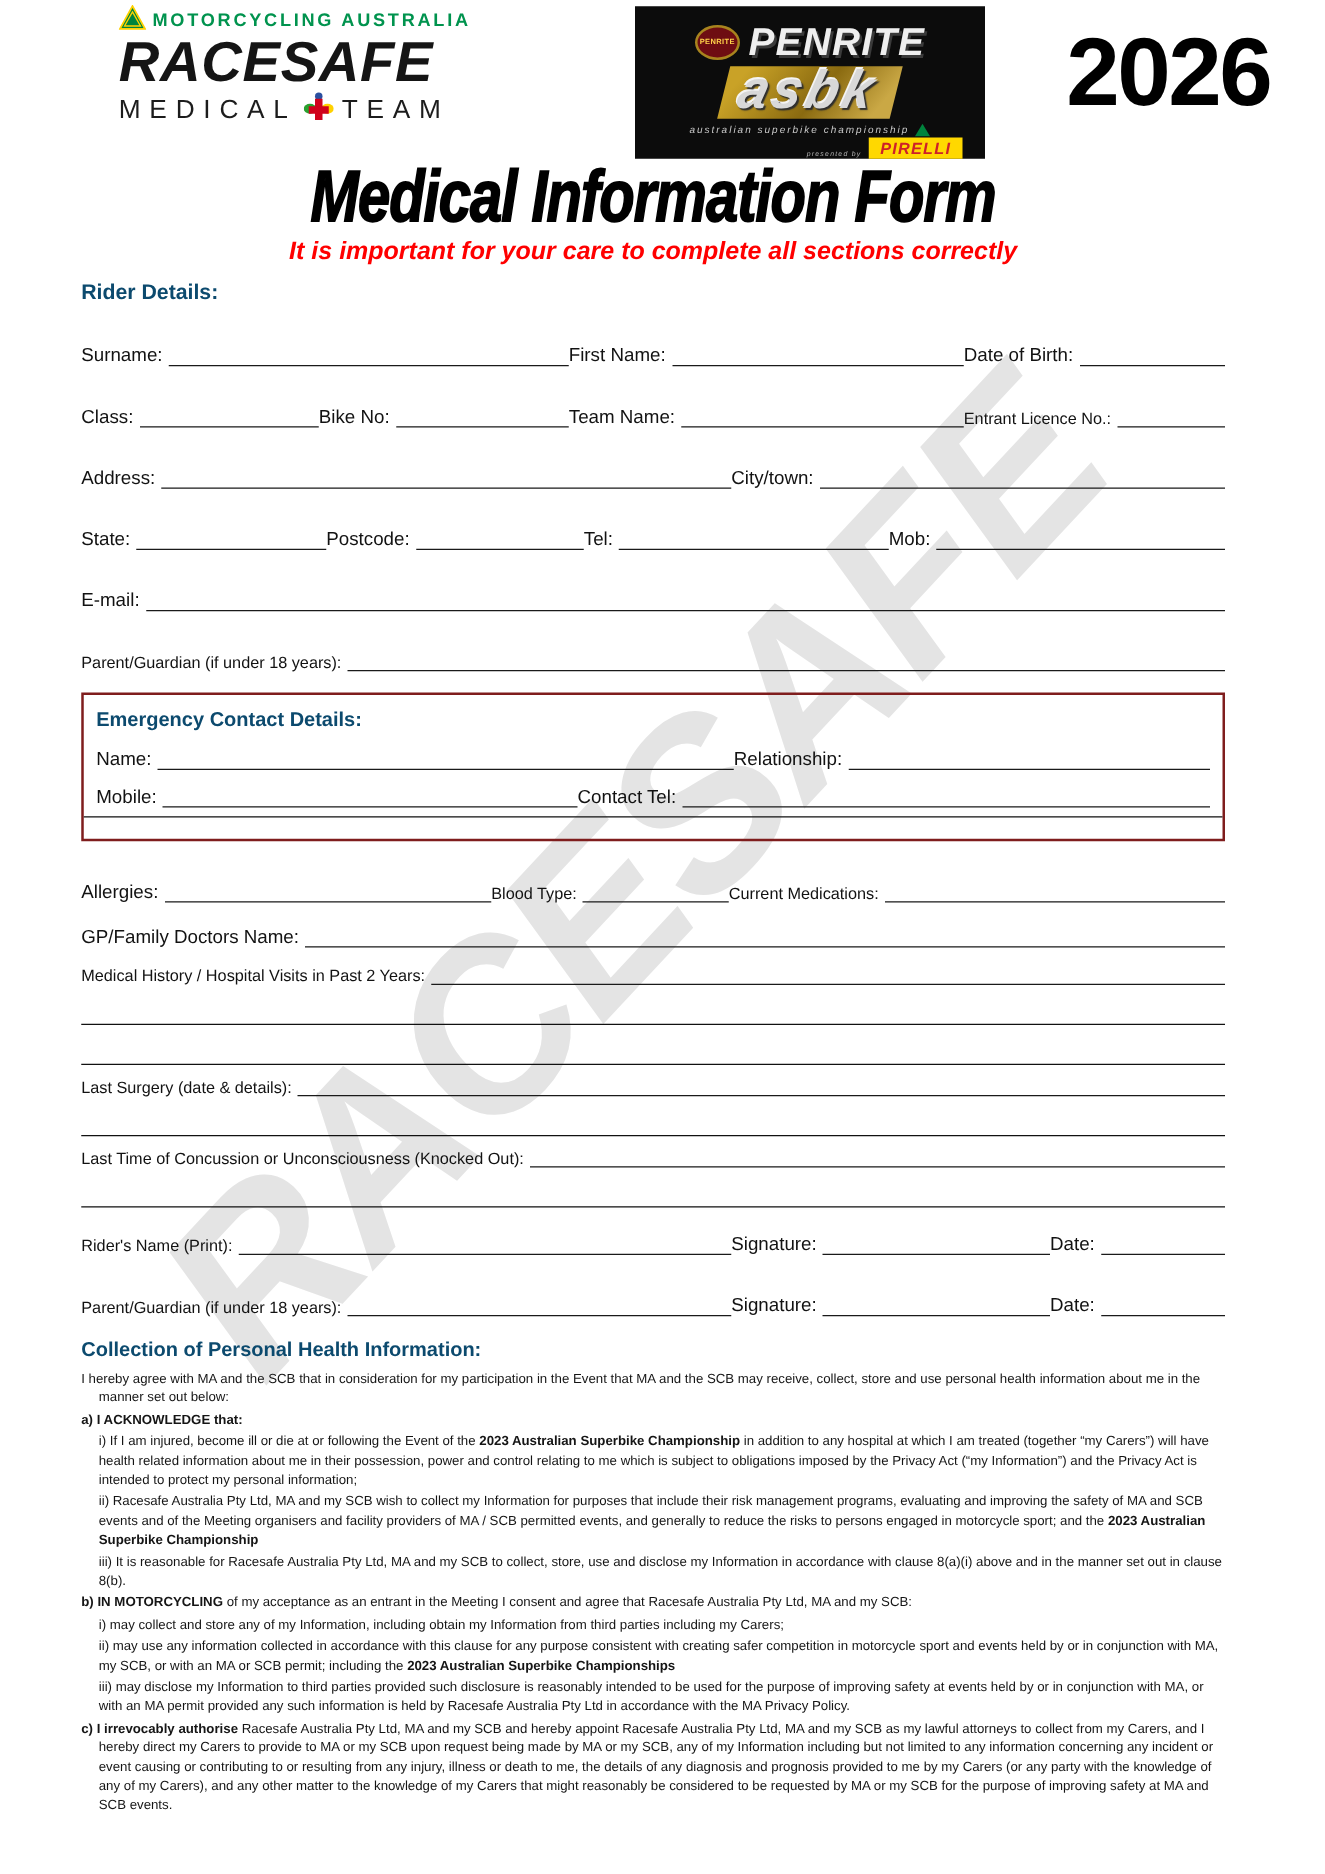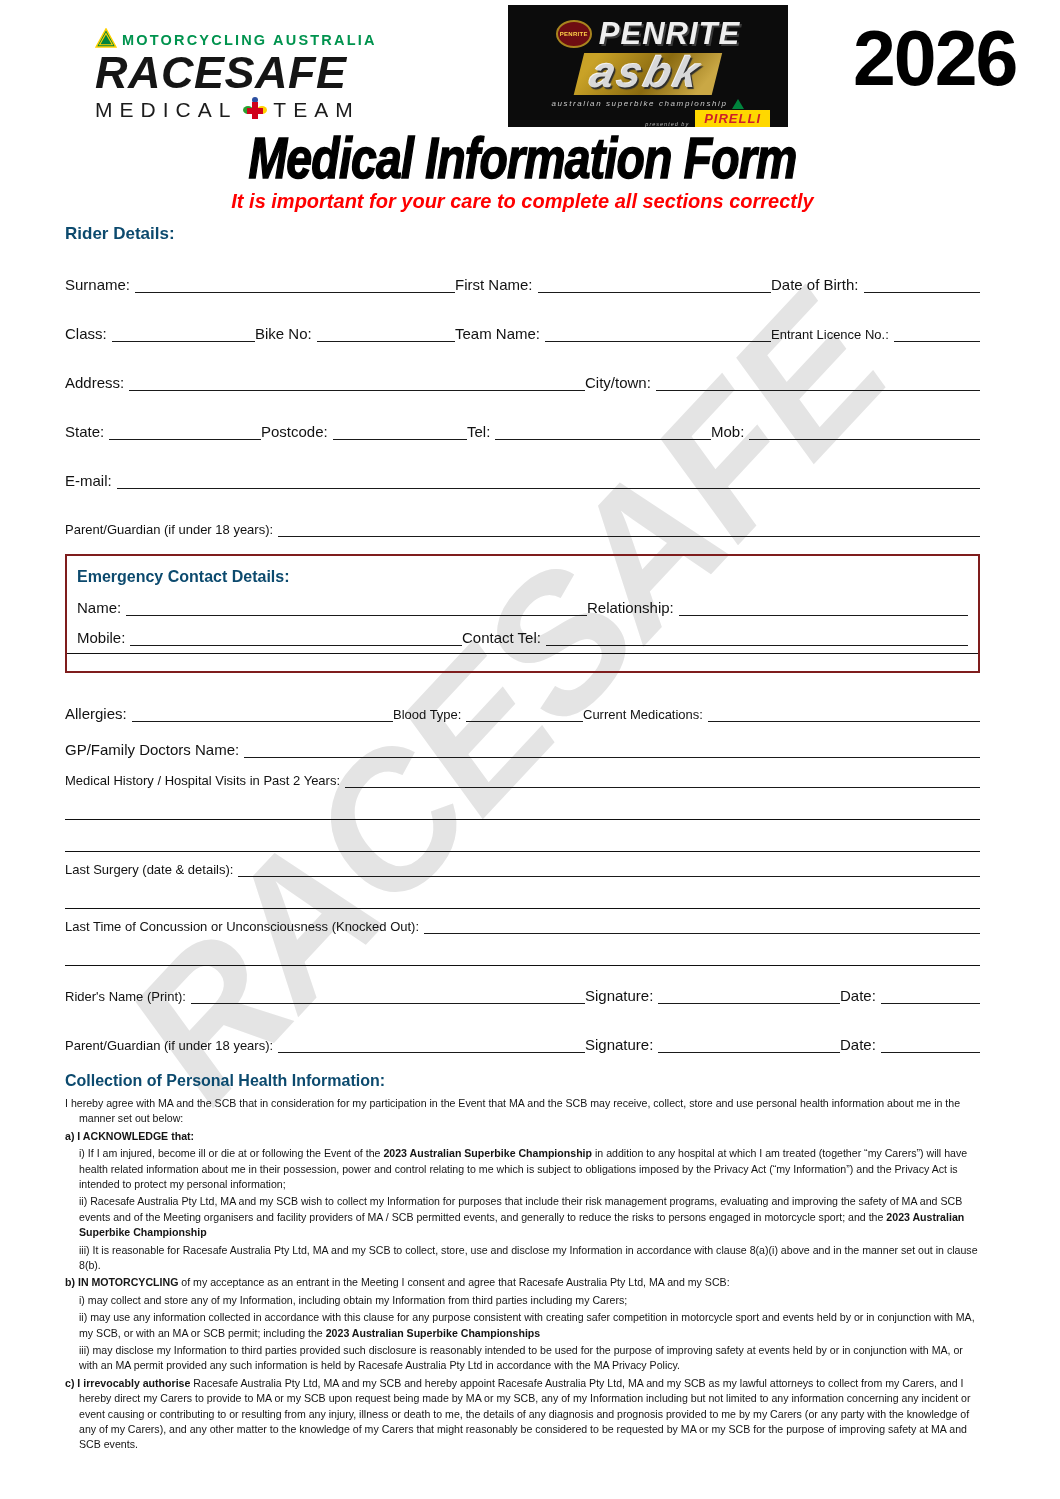--- a/index.html
+++ b/index.html
@@ -8,21 +8,21 @@
     font-family:"Liberation Sans", sans-serif;position:relative;overflow:hidden;
   }
   .watermark{
     position:absolute;left:505px;top:700px;z-index:0;white-space:nowrap;
     transform:translate(-50%,-50%) rotate(-47deg);
     font-size:188px;font-weight:bold;font-style:italic;letter-spacing:-4px;color:#e4e4e4;
   }
   .content{position:relative;z-index:1;padding:0 80px 0 65px;}
   
   .header{position:relative;height:128px;}
-  .logo-left{position:absolute;left:30px;top:28px;width:300px;}
+  .logo-left{position:absolute;left:30px;top:4px;width:300px;}
   .ma-row{display:flex;align-items:center;gap:5px;}
   .ma-org{color:#00934e;font-weight:bold;font-size:14.5px;letter-spacing:2.2px;}
   .brand{font-size:45px;line-height:0.95;font-weight:bold;font-style:italic;letter-spacing:0.5px;color:#151515;}
   .medteam{display:flex;align-items:center;font-size:21px;letter-spacing:7px;color:#1c1c1c;margin-top:1px;}
   .asbk-box{
     position:absolute;left:443px;top:5px;width:280px;height:122px;background:#0c0c0c;
     display:flex;flex-direction:column;align-items:center;padding-top:11px;box-sizing:border-box;color:#ddd;
   }
   .penrite-row{display:flex;align-items:center;gap:7px;}
   .penrite-badge{

